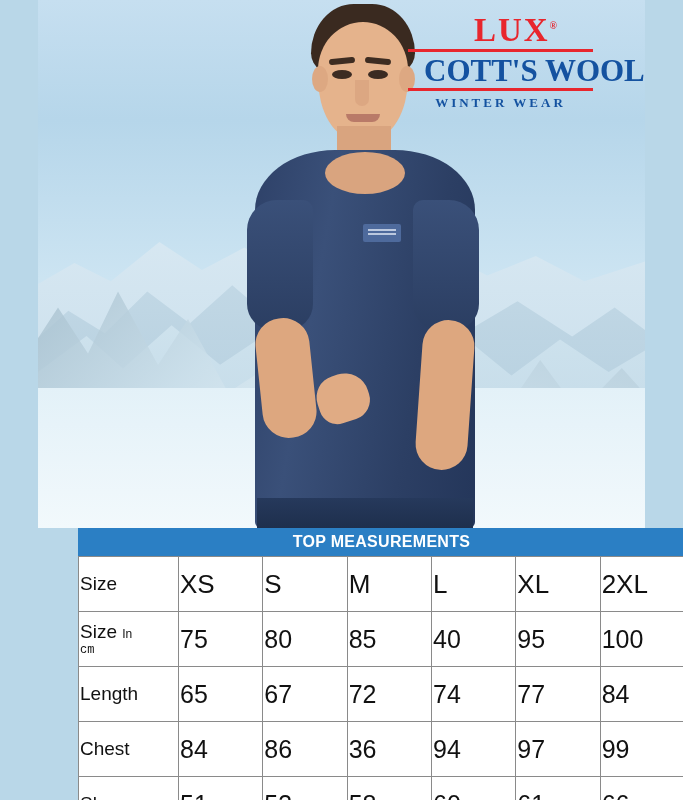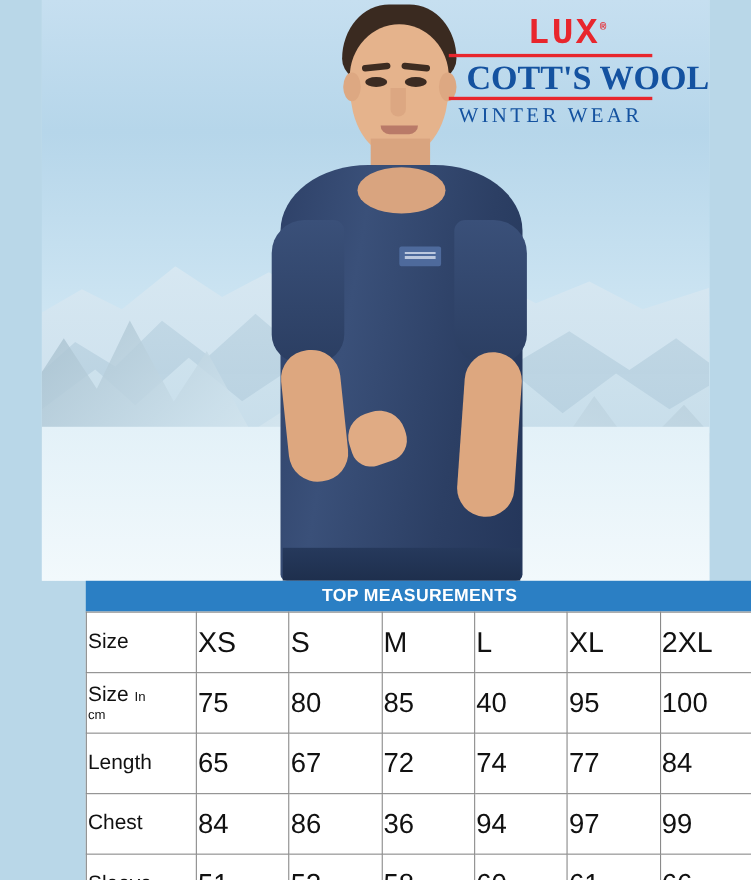--- a/index.html
+++ b/index.html
@@ -240,21 +240,21 @@
   
   .logo {
     position: absolute;
     right: 52px;
     top: 14px;
     width: 185px;
     text-align: center;
     line-height: 1;
   }
   .logo-lux {
-    font-family: Liberation Mono, monospace;
+    font-family: Liberation Serif, serif;
     font-weight: bold;
     font-size: 33px;
     letter-spacing: 2px;
     color: #e8262d;
     position: relative;
     display: inline-block;
     margin-left: 32px;
   }
   .logo-reg {
     font-size: 10px;
@@ -271,22 +271,22 @@
     font-weight: bold;
     font-size: 31px;
     color: #1452a0;
     letter-spacing: 0px;
     white-space: nowrap;
     margin-left: 16px;
   }
   .logo-winter {
     margin-top: 5px;
     font-family: "Liberation Serif", serif;
-    font-size: 19px;
-    font-weight: normal;
+    font-size: 13px;
+    font-weight: bold;
     letter-spacing: 3px;
     color: #1452a0;
   }
 
   
   .table-wrap {
     position: absolute;
     left: 38px;
     top: 528px;
     width: 607px;
@@ -326,20 +326,21 @@
     font-weight: normal;
     font-size: 26px;
   }
   .sub-label {
     font-size: 12px;
     margin-top: 20px;
   }
   .sub-unit {
     display: block;
     font-size: 12px;
+    font-family: Liberation Mono, monospace;
   }
   .rowlabel-inline {
     line-height: 1.05;
   }
 </style>
 </head>
 <body>
 
 <div class="page">
 

